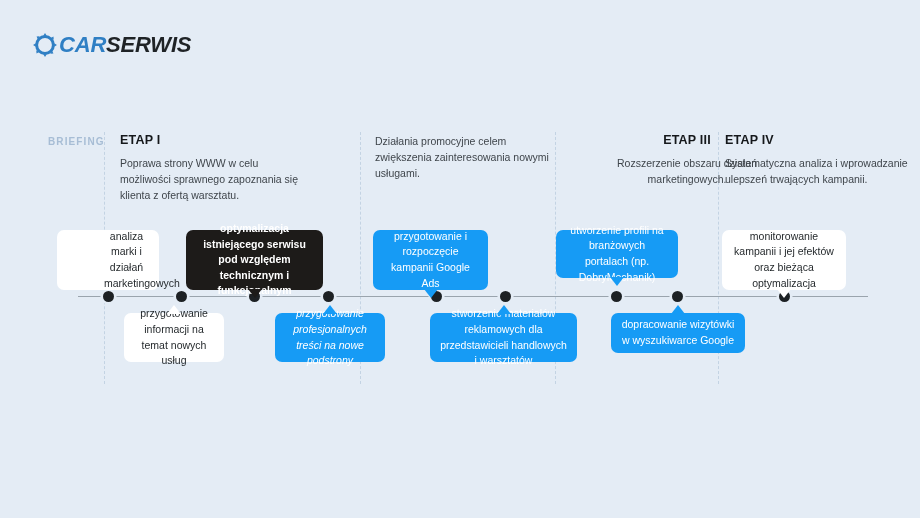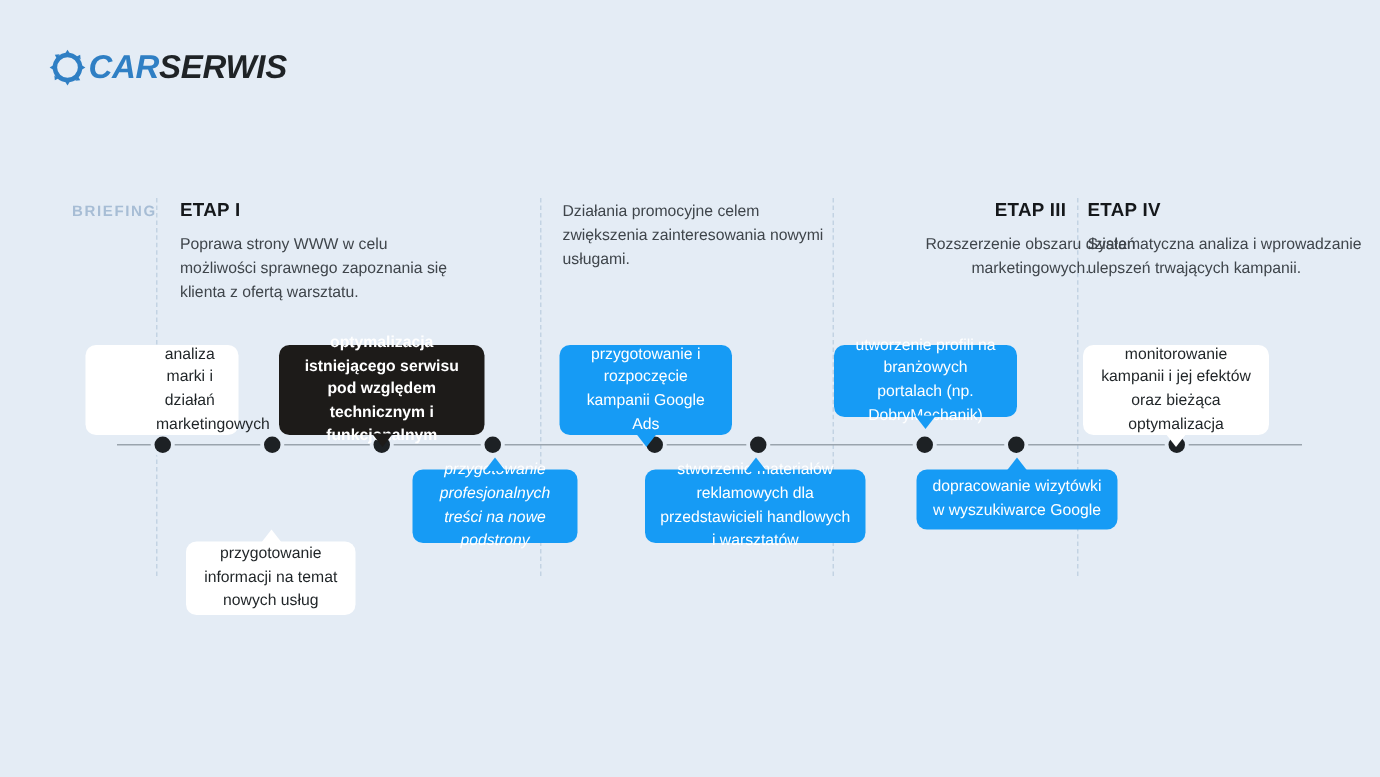--- a/index.html
+++ b/index.html
@@ -231,21 +231,21 @@
     <div class="card blue up-row" style="left: 556px; top: 230px; width: 122px; height: 48px;">
       <span class="card-text">utworzenie profili na branżowych portalach (np. DobryMechanik)</span>
       <span class="tail"></span>
     </div>
     <div class="card white up-row" style="left: 722px; top: 230px; width: 124px; height: 60px;">
       <span class="card-text">monitorowanie kampanii i jej efektów oraz bieżąca optymalizacja</span>
       <span class="tail"></span>
     </div>
   </div>
 <div id="cards-below">
-    <div class="card white down-row" style="left: 124px; top: 313px; width: 113px; height: 49px; margin-top: 48px;">
+    <div class="card white down-row" style="left: 124px; top: 313px; width: 100px; height: 49px;">
       <span class="card-text">przygotowanie informacji na temat nowych usług</span>
       <span class="tail"></span>
     </div>
     <div class="card blue down-row" style="left: 275px; top: 313px; width: 110px; height: 49px; font-style: italic;">
       <span class="card-text">przygotowanie profesjonalnych treści na nowe podstrony</span>
       <span class="tail"></span>
     </div>
     <div class="card blue down-row" style="left: 430px; top: 313px; width: 147px; height: 49px;">
       <span class="card-text">stworzenie materiałów reklamowych dla przedstawicieli handlowych i warsztatów</span>
       <span class="tail"></span>

